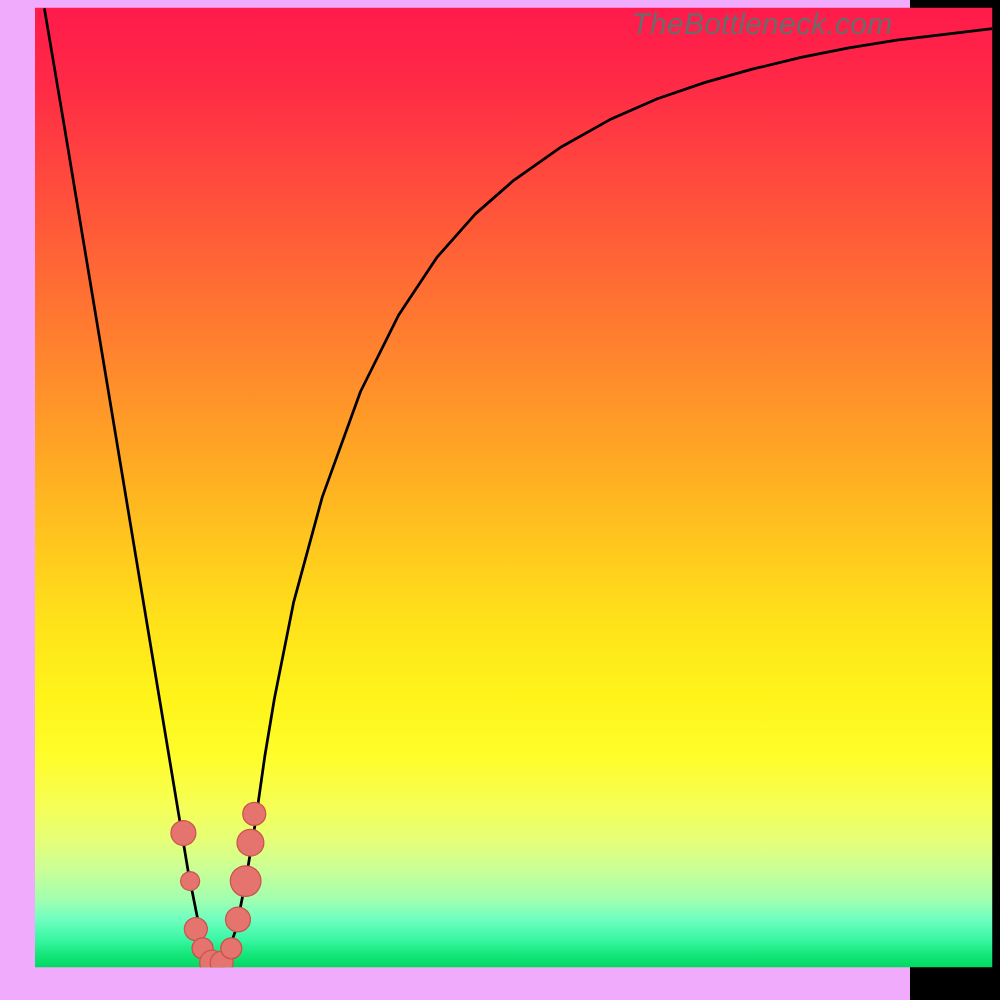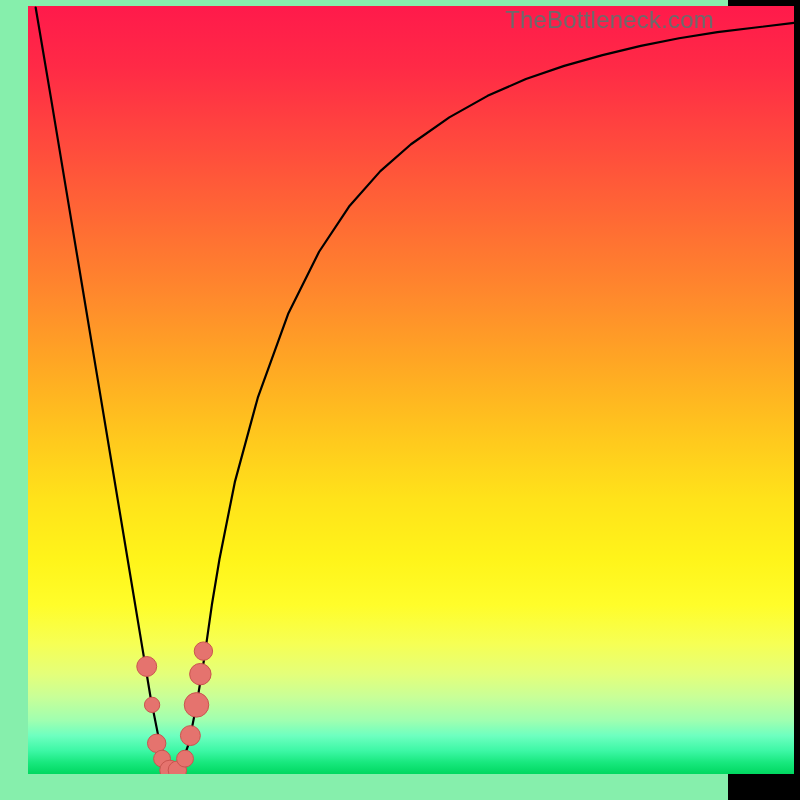--- a/index.html
+++ b/index.html
@@ -8,21 +8,22 @@
     width: 800px;
     height: 800px;
     overflow: hidden;
     background: #000;
     font-family: Arial, Helvetica, sans-serif;
   }
   .frame {
     position: relative;
     width: 728px;
     height: 800px;
-    background: #86efac;
+    background: #f0abfc;
+    font-style: italic;
   }
   .plot-area {
     position: absolute;
     left: 28px;
     top: 6px;
     width: 766px;
     height: 768px;
     overflow: hidden;
   }
   .gradient-bg {

